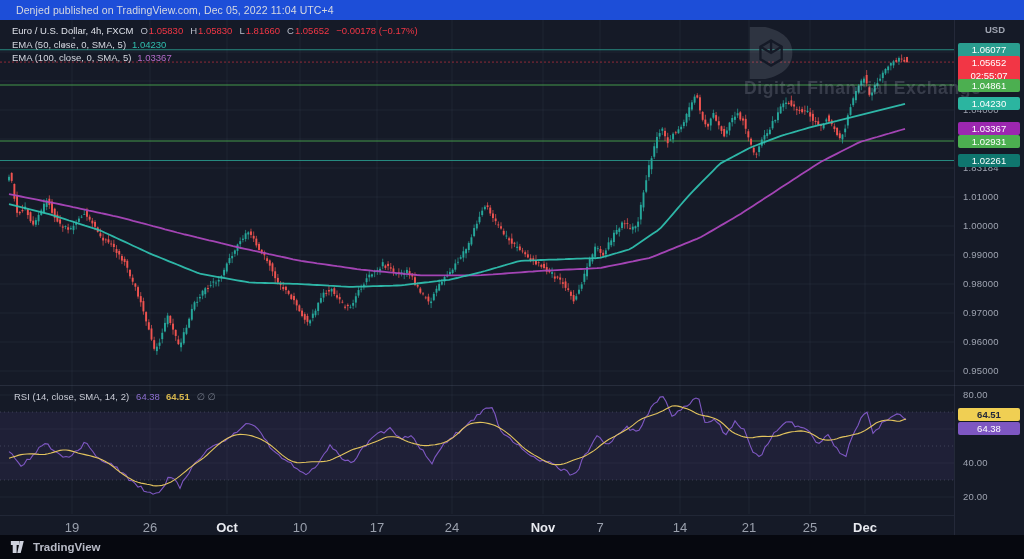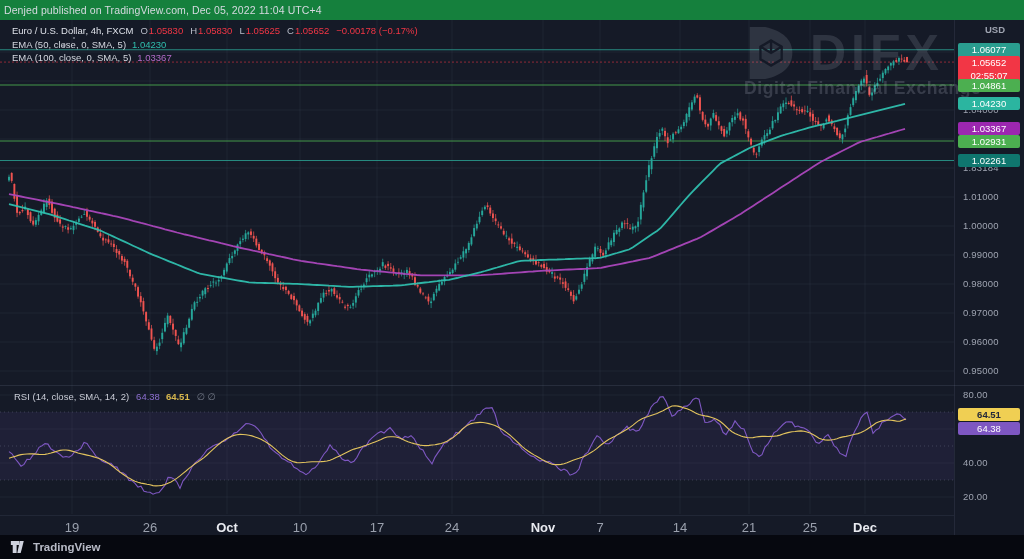--- a/index.html
+++ b/index.html
@@ -1,19 +1,19 @@
 <!DOCTYPE html>
 <html><head>
 <meta charset="utf-8">
 <style>
   *{margin:0;padding:0;box-sizing:border-box}
   html,body{width:1024px;height:559px;overflow:hidden}
   body{position:relative;background:#151a27;font-family:"Liberation Sans",sans-serif;-webkit-font-smoothing:antialiased}
   #chart-svg{position:absolute;left:0;top:0;z-index:1}
-  .top-strip{position:absolute;left:0;top:0;width:1024px;height:20px;background:#15803d;z-index:3;display:flex;align-items:center;padding-left:4px}
+  .top-strip{position:absolute;left:0;top:0;width:1024px;height:20px;background:#1d4ed8;z-index:3;display:flex;align-items:center;padding-left:16px}
   .top-strip span{font-size:10.5px;color:#d6d9e0;letter-spacing:.1px}
   .legend{position:absolute;left:12px;top:24px;z-index:4;font-size:9.5px;color:#d4d7df}
   .lrow{height:13.5px;display:flex;align-items:center;white-space:nowrap}
   .lrow .sym{color:#dde0e8}
   .lrow .k{color:#b9bdc9;margin-left:7px}
   .lrow .num{color:#f23645;margin-left:1px}
   .lrow .chg{color:#f23645;margin-left:7px}
   .lrow .v{margin-left:6px}
   .v-teal{color:#2fbfae}
   .v-purple{color:#b36cc9}
@@ -756,21 +756,21 @@
       <line x1="0" y1="385.5" x2="1024" y2="385.5" stroke="rgba(150,160,190,0.14)" stroke-width="1"></line>
     </svg>
 
   <div class="top-strip">
     <span>Denjed published on TradingView.com, Dec 05, 2022 11:04 UTC+4</span>
   </div>
 
   <div class="legend">
     <div class="lrow">
       <span class="sym">Euro / U.S. Dollar, 4h, FXCM</span>
-      <span id="ohlc-values"><span class="k">O</span><span class="num">1.05830</span><span class="k">H</span><span class="num">1.05830</span><span class="k">L</span><span class="num">1.05625</span><span class="k">C</span><span class="num">1.05652</span></span>
+      <span id="ohlc-values"><span class="k">O</span><span class="num">1.05830</span><span class="k">H</span><span class="num">1.05830</span><span class="k">L</span><span class="num">1.81660</span><span class="k">C</span><span class="num">1.05652</span></span>
       <span class="chg">−0.00178 (−0.17%)</span>
     </div>
     <div class="lrow">
       <span>EMA (50, close, 0, SMA, 5)</span>
       <span class="v v-teal">1.04230</span>
     </div>
     <div class="lrow">
       <span>EMA (100, close, 0, SMA, 5)</span>
       <span class="v v-purple">1.03367</span>
     </div>
@@ -778,21 +778,20 @@
 
   <div class="watermark">
     <div class="wm-row">
       <svg width="58" height="58" viewBox="0 0 60 60">
         <path d="M6 3 h16 c18 4 28 13 28 27 s-10 23-28 27 H6 Z" fill="rgba(195,202,216,0.15)"></path>
         <g stroke="#151a27" stroke-width="2.4" fill="none">
           <path d="M28 17 l11 6.5 v13 l-11 6.5 l-11 -6.5 v-13 Z"></path>
           <path d="M28 17 v13 M17 23.5 l11 6.5 l11 -6.5"></path>
         </g>
       </svg>
-      <span class="wm-title">DIFX</span>
     </div>
     <div class="wm-sub">Digital Financial Exchange</div>
   </div>
   <div class="spark" style="left:62px;top:44px;width:3px;height:3px"></div>
   <div class="spark" style="left:73px;top:37px;width:2px;height:2px"></div>
 
   <div class="rsi-legend">
     <span>RSI (14, close, SMA, 14, 2)</span>
     <span class="rv">64.38</span>
     <span class="mv">64.51</span>

